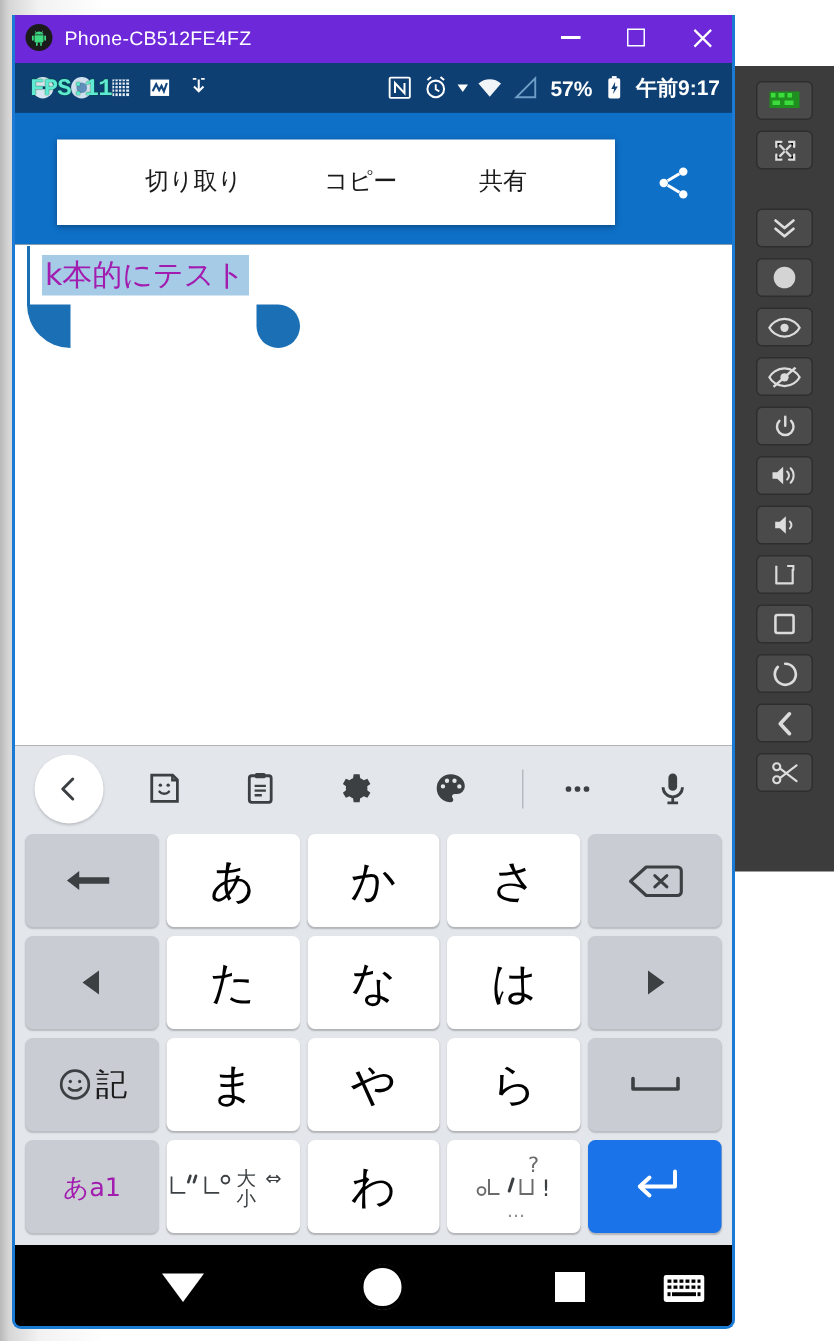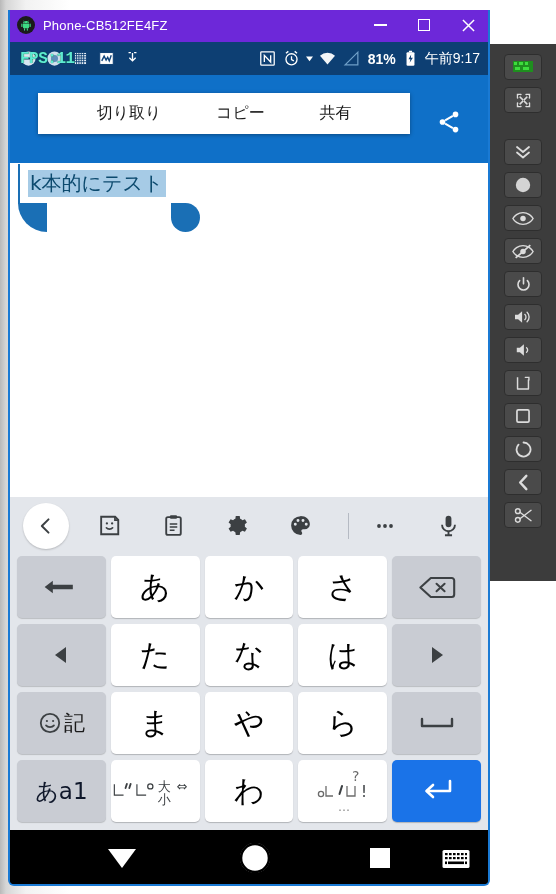--- a/index.html
+++ b/index.html
@@ -54,39 +54,39 @@
   #statusbar {
     position: absolute; left: 0; top: 32px;
     width: 478px; height: 33px;
     background: #0d3f73;
     display: flex; align-items: center;
     color: #fff;
   }
   #status-left { display: flex; align-items: center; gap: 7px; padding-left: 9px; flex: none; }
   #status-right { display: flex; align-items: center; gap: 5px; position: absolute; right: 8px; top: 0; height: 33px; }
   .sb-ico { width: 19px; height: 19px; display: block; }
-  #status-clock { font-size: 14px; font-weight: 400; white-space: nowrap; }
+  #status-clock { font-size: 14px; font-weight: 700; white-space: nowrap; }
   #status-battery-text { font-size: 14px; font-weight: 700; margin-left: 2px; }
   #fps-overlay {
     position: absolute; left: 10px; top: 40px;
     color: #5eead4; font-size: 16px; font-weight: 700;
     font-family: Liberation Mono, monospace;
     letter-spacing: -0.5px; z-index: 9;
     text-shadow: 0 0 1px #005800;
   }
 
   
   #appbar {
     position: absolute; left: 0; top: 65px;
     width: 478px; height: 88px;
     background: #0f70c8;
   }
   #ctx-menu {
     position: absolute; left: 28px; top: 18px;
-    width: 372px; height: 41px;
+    width: 372px; height: 57px;
     background: #ffffff;
     box-shadow: 0 1px 4px rgba(0,0,0,.35);
     display: flex; align-items: center; justify-content: space-evenly;
     padding: 0 6px;
   }
   .ctx-item {
     font-size: 16px; color: #1b1b1b; white-space: nowrap;
     padding: 4px 2px;
   }
   #share-btn {
@@ -100,21 +100,21 @@
     position: absolute; left: 0; top: 153px;
     width: 478px; height: 334px;
     background: #ffffff;
   }
   #sel-line {
     position: absolute; left: 18px; top: 5px;
     display: inline-block;
   }
   #sel-text {
     background: #a6cbe6;
-    color: #0c4a6e;
+    color: #a21caf;
     font-size: 20px;
     line-height: 30px;
     padding: 1px 3px 2px 2px;
     white-space: nowrap;
     font-family: "DejaVu Sans", sans-serif;
   }
   .sel-handle {
     position: absolute; width: 29px; height: 29px;
     background: #1a6fb5;
   }
@@ -261,21 +261,21 @@
       </svg>
       <svg width="7" height="7" viewBox="0 0 10 10">
         <path d="M0 2h10L5 9z" fill="#fff"></path>
       </svg>
       <svg class="sb-ico" viewBox="0 0 24 24">
         <path d="M12 19.5 2.5 8.5a14 14 0 0 1 19 0z" fill="#fff" opacity=".95"></path>
       </svg>
       <svg class="sb-ico" viewBox="0 0 24 24">
         <path d="M20 4v16H4z" fill="none" stroke="#6e9ec7" stroke-width="1.6"></path>
       </svg>
-      <span id="status-battery-text">81%</span>
+      <span id="status-battery-text">57%</span>
       <svg class="sb-ico" viewBox="0 0 24 24">
         <rect x="7" y="4" width="10" height="17" rx="1.5" fill="#fff"></rect>
         <rect x="10" y="2.2" width="4" height="2" fill="#fff"></rect>
         <path d="M12.8 7 9.5 13h2.4l-1 4.5L15 11h-2.5z" fill="#0d3f73"></path>
       </svg>
       <span id="status-clock">午前9:17</span>
     </div>
   </div>
 
   <div id="fps-overlay">FPS:11</div>
@@ -407,21 +407,21 @@
       <div class="key key-white key-kana">ま</div>
       <div class="key key-white key-kana">や</div>
       <div class="key key-white key-kana">ら</div>
       <div class="key key-grey">
         <svg width="34" height="16" viewBox="0 0 34 16">
           <path d="M2 4v7h30V4" fill="none" stroke="#3c4043" stroke-width="2.4" stroke-linecap="round" stroke-linejoin="round"></path>
         </svg>
       </div>
 
       <div class="key key-grey">
-        <span style="font-size:23px;color:#0f172a">あa1</span>
+        <span style="font-size:17px;color:#a21caf">あa1</span>
       </div>
       <div class="key key-white">
         <span style="display:flex;flex-direction:row;align-items:center;line-height:1">
           <svg width="56" height="22" viewBox="0 0 56 22">
             <path d="M4 3v13h11" fill="none" stroke="#3c4043" stroke-width="1.4"></path>
             <path d="M19 2.5l-1.6 5M23.5 2.5l-1.6 5" stroke="#3c4043" stroke-width="2.2" stroke-linecap="round"></path>
             <path d="M31 3v13h11" fill="none" stroke="#3c4043" stroke-width="1.4"></path>
             <circle cx="47" cy="5.5" r="3.1" fill="none" stroke="#3c4043" stroke-width="1.5"></circle>
           </svg>
           <span style="font-size:13px;color:#3c4043;margin-top:3px;letter-spacing:1px">大 ⇔ 小</span>

